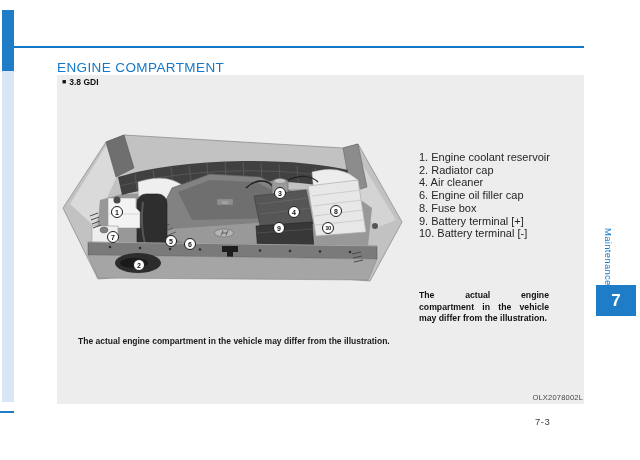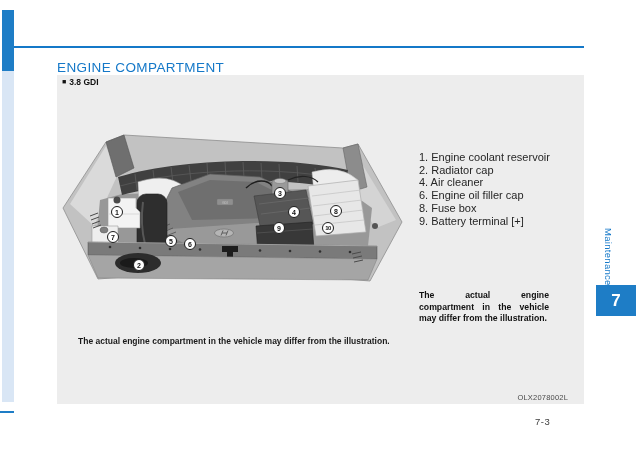--- a/index.html
+++ b/index.html
@@ -33,21 +33,21 @@
     background:#ffffff;border:1.2px solid #1c1c1c;border-radius:50%;
     display:flex;align-items:center;justify-content:center;
     font-size:7px;font-weight:bold;color:#111;line-height:1;z-index:5;
   }
   .callout.wide{font-size:6px;letter-spacing:-.5px;}
   .fig-caption{
     position:absolute;left:21px;top:261px;width:440px;
     color:#1a1a1a;font-size:8.5px;font-weight:bold;
   }
   .fig-code{
-    position:absolute;right:16px;top:318px;
+    position:absolute;right:1px;top:318px;
     color:#4a4a4a;font-size:7.5px;letter-spacing:.2px;
   }
   
   .legend{
     position:absolute;left:362px;top:76px;width:170px;
     margin:0;padding:0;list-style:none;
     color:#262626;font-size:11px;line-height:12.7px;
   }
   .note{
     position:absolute;left:362px;top:215px;width:130px;
@@ -219,20 +219,21 @@
   <div class="fig-caption">The actual engine compartment in the vehicle may differ from the illustration.</div>
   <div class="fig-code">OLX2078002L</div>
 
   <ul class="legend">
       <li>1. Engine coolant reservoir</li>
       <li>2. Radiator cap</li>
       <li>4. Air cleaner</li>
       <li>6. Engine oil filler cap</li>
       <li>8. Fuse box</li>
       <li>9. Battery terminal [+]</li>
+      <li>10. Battery terminal [-]</li>
     </ul>
   <div class="note">The actual engine compartment in the vehicle may differ from the illustration.</div>
 </div>
 
 <div class="chapter-label">Maintenance</div>
 <div class="chapter-box">7</div>
 
 <div class="page-num">7-3</div>
 
 </body></html>

